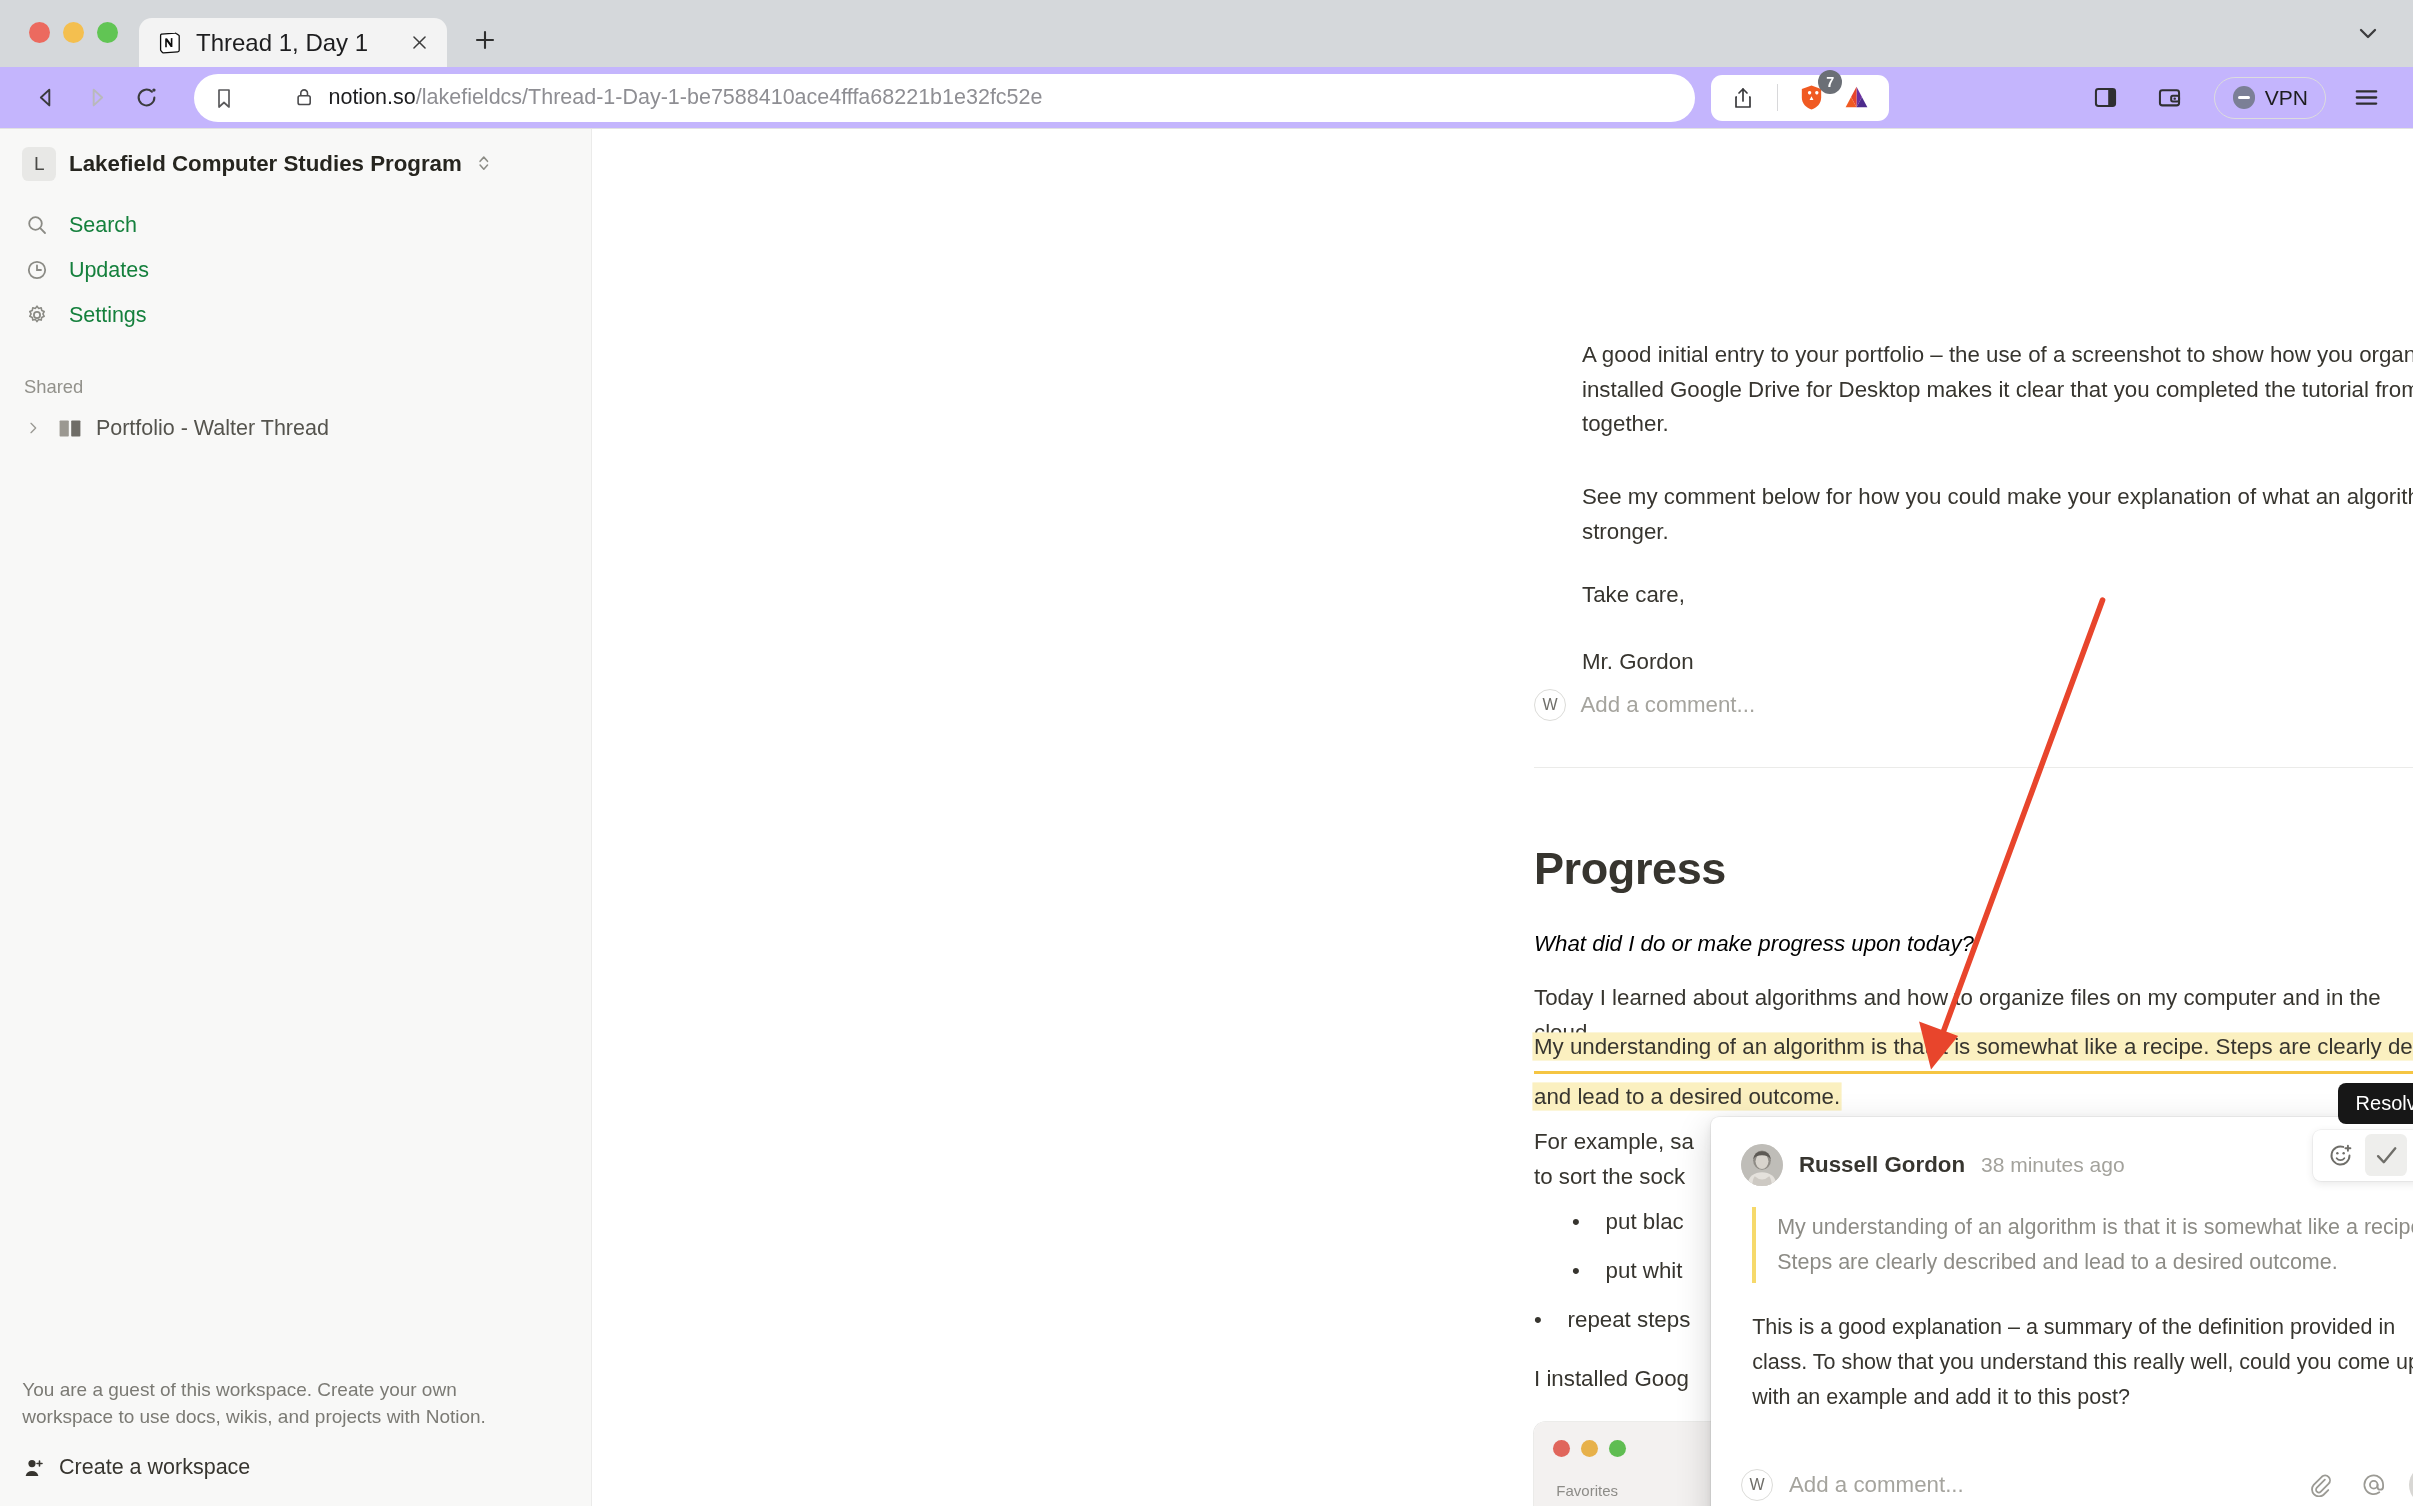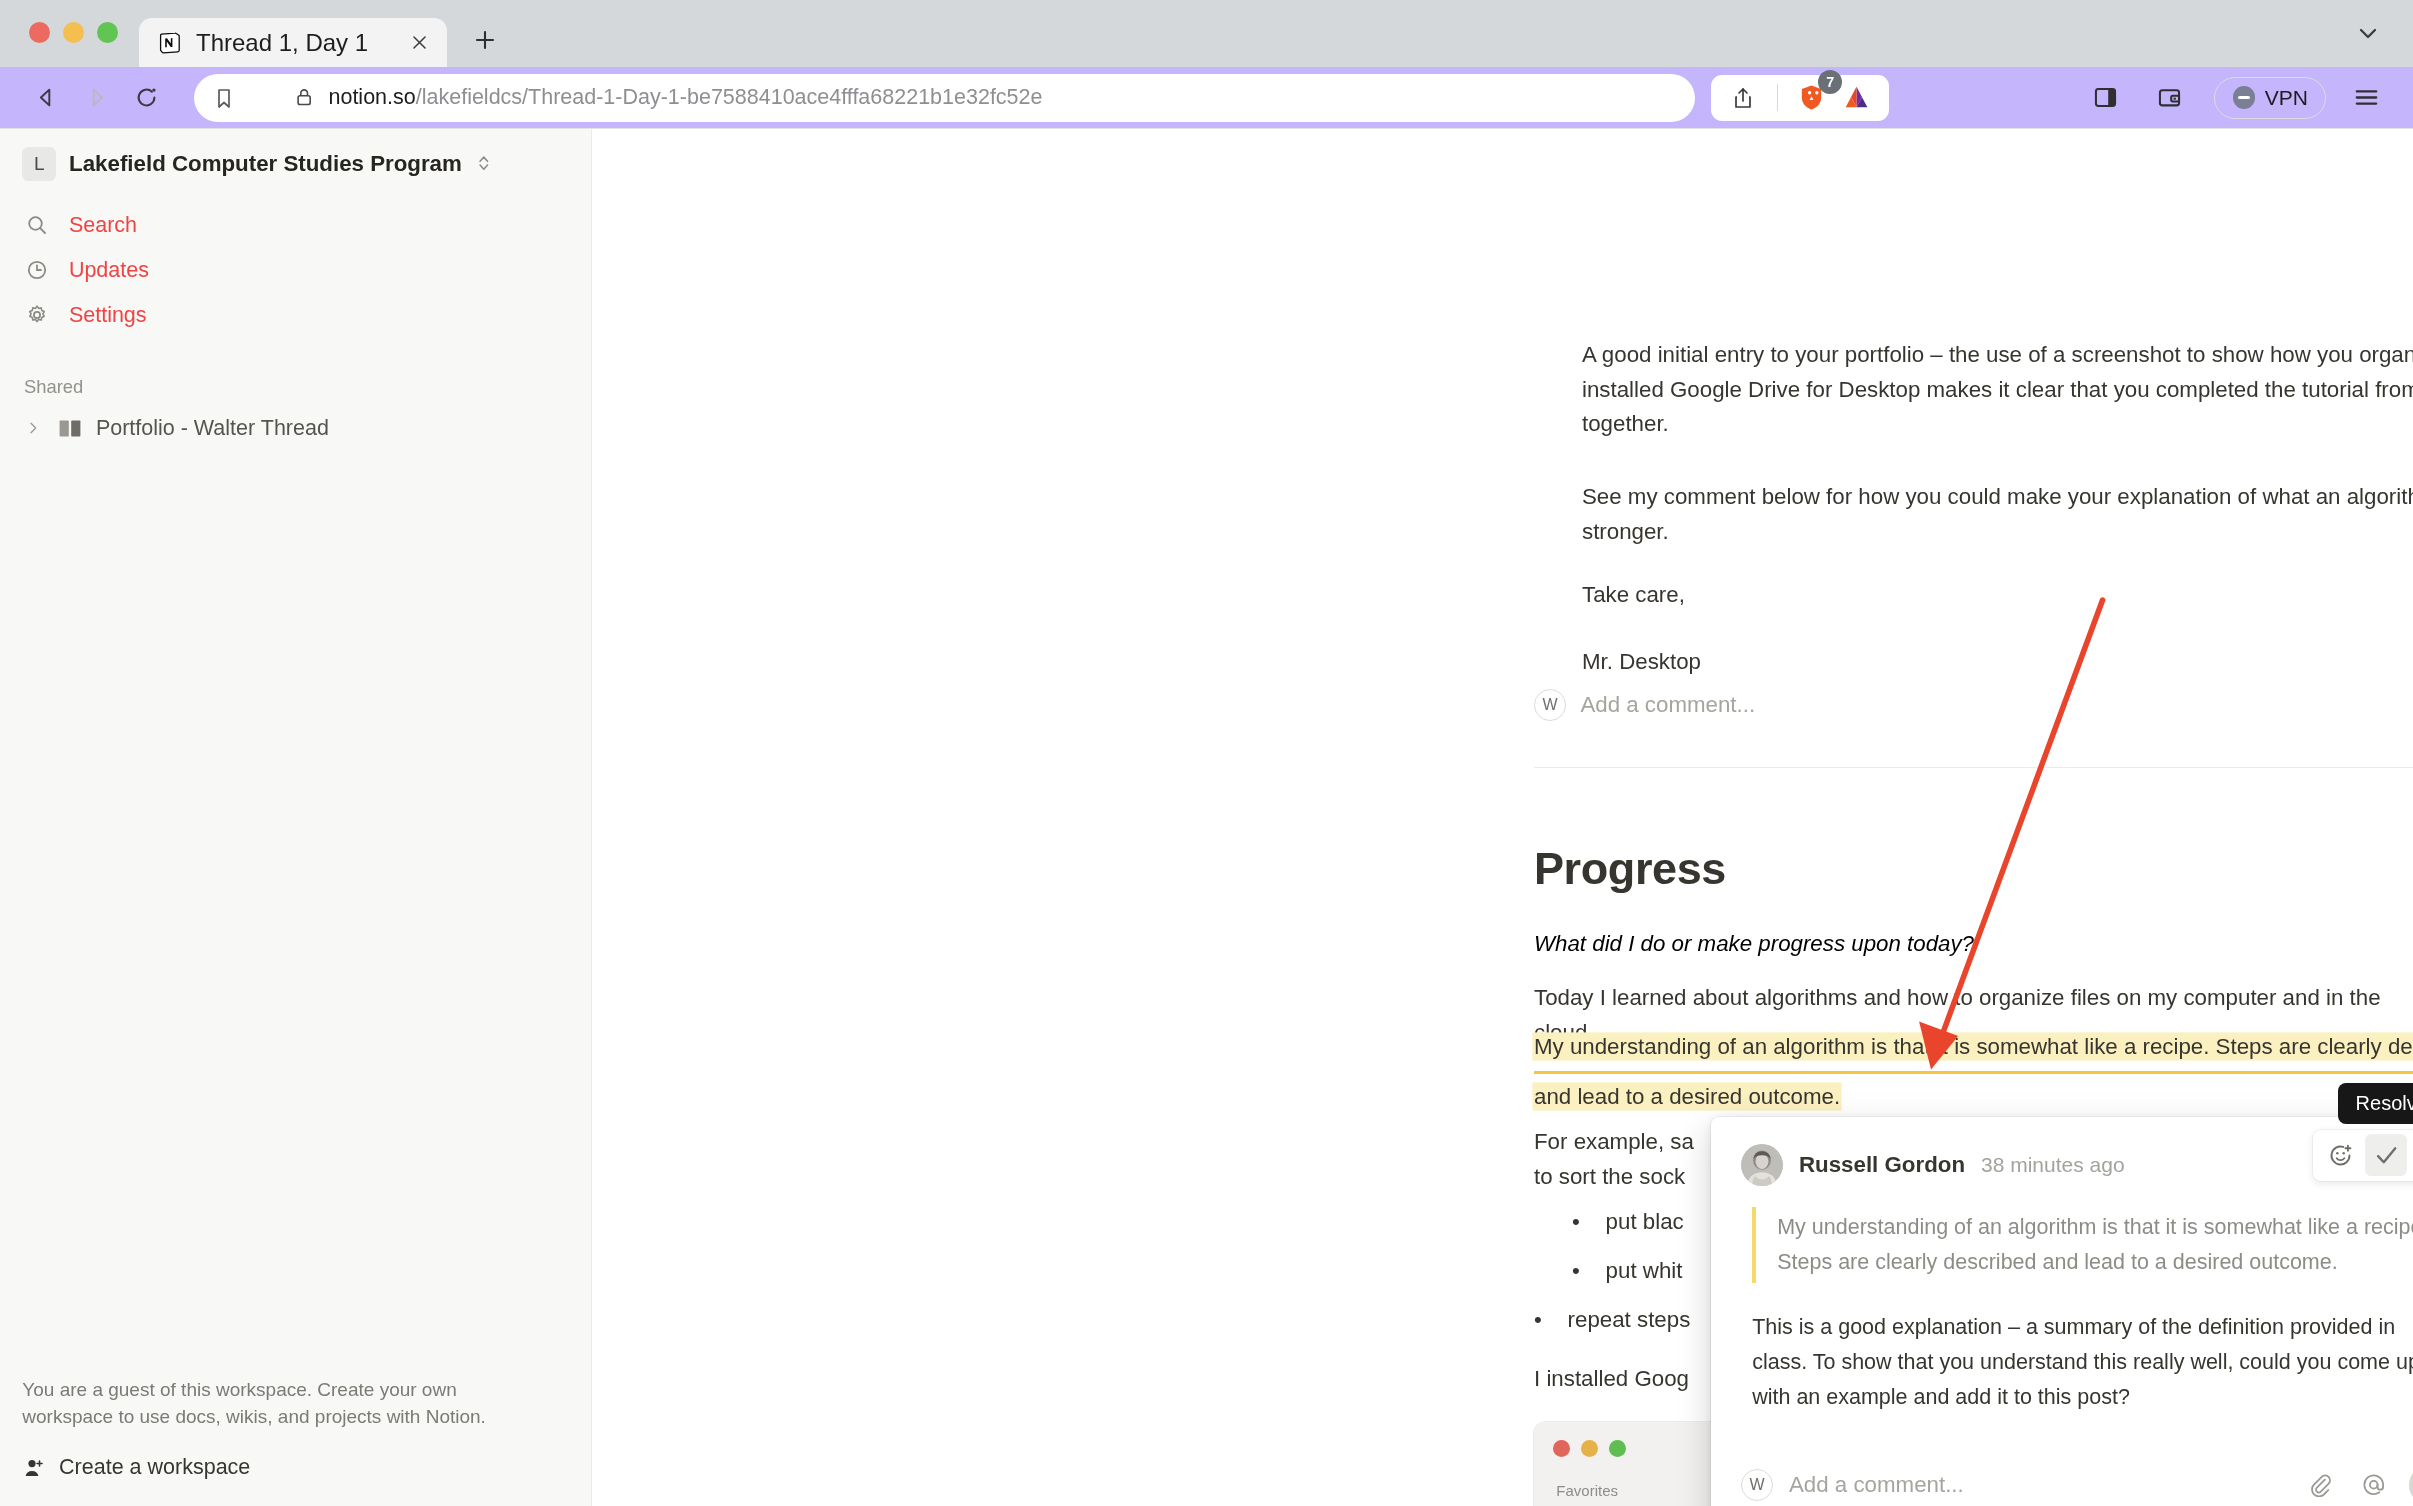--- a/index.html
+++ b/index.html
@@ -114,21 +114,21 @@
     display: flex; align-items: center; justify-content: center;
     font-size: 19px; flex: 0 0 34px;
   }
   .ws-name { font-size: 22.3px; color: #26251f; font-weight: 600; white-space: nowrap; }
   .ws-switch { color: #8d8d86; display:flex; align-items:center; }
 
   .nav-list { padding: 14.4px 0 0 0; }
   .nav-item {
     display: flex; align-items: center; gap: 17.6px;
     padding: 8px 22.3px; height: 45px;
-    color: #ef4444; font-size: 21.5px;
+    color: #15803d; font-size: 21.5px;
   }
   .nav-icon { width: 29px; flex: 0 0 29px; display: flex; align-items: center; justify-content: center; color: #8b8b85; }
 
   .section-label {
     padding: 38px 22.3px 8px 24px;
     font-size: 18.4px; color: #92918b; font-weight: 500;
   }
   .page-item {
     display: flex; align-items: center; gap: 12.8px;
     padding: 8px 22.3px; height: 45px;
@@ -493,21 +493,21 @@
         </div>
       </div>
     </div>
 
     <div class="main">
       <div class="doc-inner">
 
         <div class="para first">A good initial entry to your portfolio – the use of a screenshot to show how you organized files and installed Google Drive for Desktop makes it clear that you completed the tutorial from our first class together.</div>
         <div class="para second">See my comment below for how you could make your explanation of what an algorithm is a little stronger.</div>
         <div class="para takecare">Take care,</div>
-        <div class="para signoff">Mr. Desktop</div>
+        <div class="para signoff">Mr. Gordon</div>
 
         <div class="comment-stub">
           <span class="avatar-sm">W</span>
           <span class="stub-placeholder">Add a comment...</span>
         </div>
         <div class="divider"></div>
 
         <div class="h1">Progress</div>
         <div class="para italic">What did I do or make progress upon today?</div>
         <div class="para today">Today I learned about algorithms and how to organize files on my computer and in the cloud.</div>

